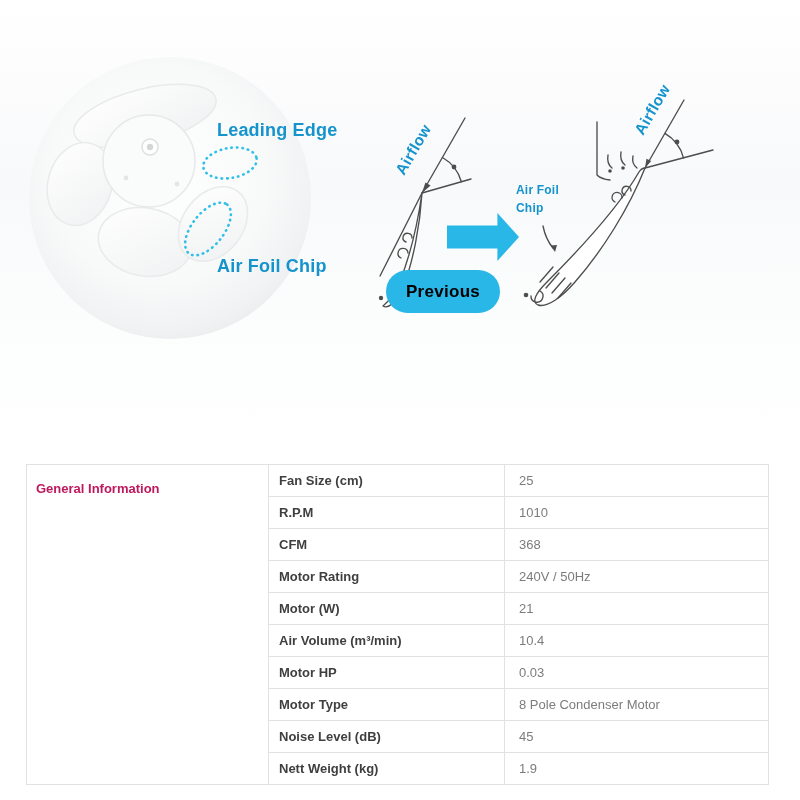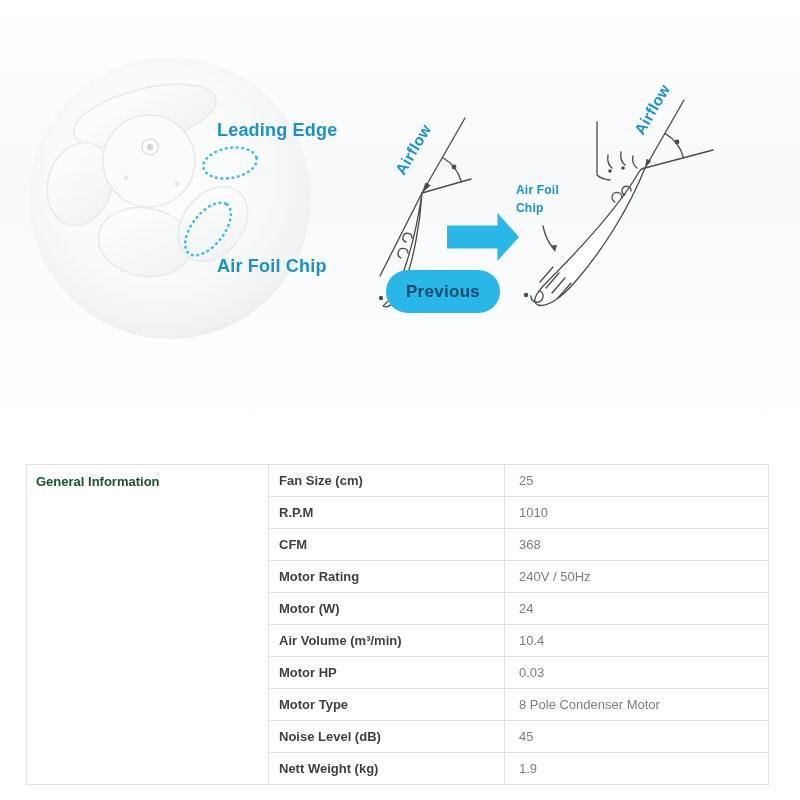--- a/index.html
+++ b/index.html
@@ -26,21 +26,21 @@
   .callout.chip-mid  { left:516px; top:181px; font-size:12px; line-height:18px; white-space:pre-line; }
 
   .block-arrow {
     position:absolute; left:447px; top:213px; width:72px; height:48px;
     background:#29b7e7;
     clip-path:polygon(0 26%, 70% 26%, 70% 0, 100% 50%, 70% 100%, 70% 74%, 0 74%);
   }
 
   .pill-btn {
     position:absolute; border:none; border-radius:22px;
-    background:#29b7e7; color:#0c4a6e;
+    background:#29b7e7; color:#000000;
     font-family:inherit; font-weight:bold; font-size:17px;
     display:flex; align-items:center; justify-content:center;
     cursor:pointer; letter-spacing:.3px;
   }
   .pill-btn.previous { left:386px; top:270px; width:114px; height:43px; }
   .pill-btn.qblade   { left:585px; top:271px; width:181px; height:43px; }
 
   svg text.airflow {
     font:bold 15.5px "Liberation Sans", sans-serif;
     fill:#1493cd; letter-spacing:.4px;
@@ -50,22 +50,22 @@
   
   .spec-table {
     position:absolute; left:26px; top:464px; width:743px;
     border-collapse:collapse; table-layout:fixed;
   }
   .spec-table td {
     border:1px solid #e1e1e3; height:28px;
     font-size:13px; vertical-align:middle; background:#ffffff;
   }
   td.group {
-    width:242px; font-weight:bold; color:#14532d;
-    vertical-align:top; padding:9px 10px 0 9px;
+    width:242px; font-weight:bold; color:#be185d;
+    vertical-align:top; padding:16px 10px 0 9px;
   }
   td.key { width:236px; font-weight:bold; color:#3f3f41; padding:8px 10px; }
   td.val { color:#7c7c7e; padding:0 14px; }
 </style>
 </head>
 <body>
 
 <div class="page">
 
   <section class="hero">
@@ -167,21 +167,21 @@
       <tr>
         <td class="key">CFM</td>
         <td class="val">368</td>
       </tr>
       <tr>
         <td class="key">Motor Rating</td>
         <td class="val">240V / 50Hz</td>
       </tr>
       <tr>
         <td class="key">Motor (W)</td>
-        <td class="val">24</td>
+        <td class="val">21</td>
       </tr>
       <tr>
         <td class="key">Air Volume (m³/min)</td>
         <td class="val">10.4</td>
       </tr>
       <tr>
         <td class="key">Motor HP</td>
         <td class="val">0.03</td>
       </tr>
       <tr>

